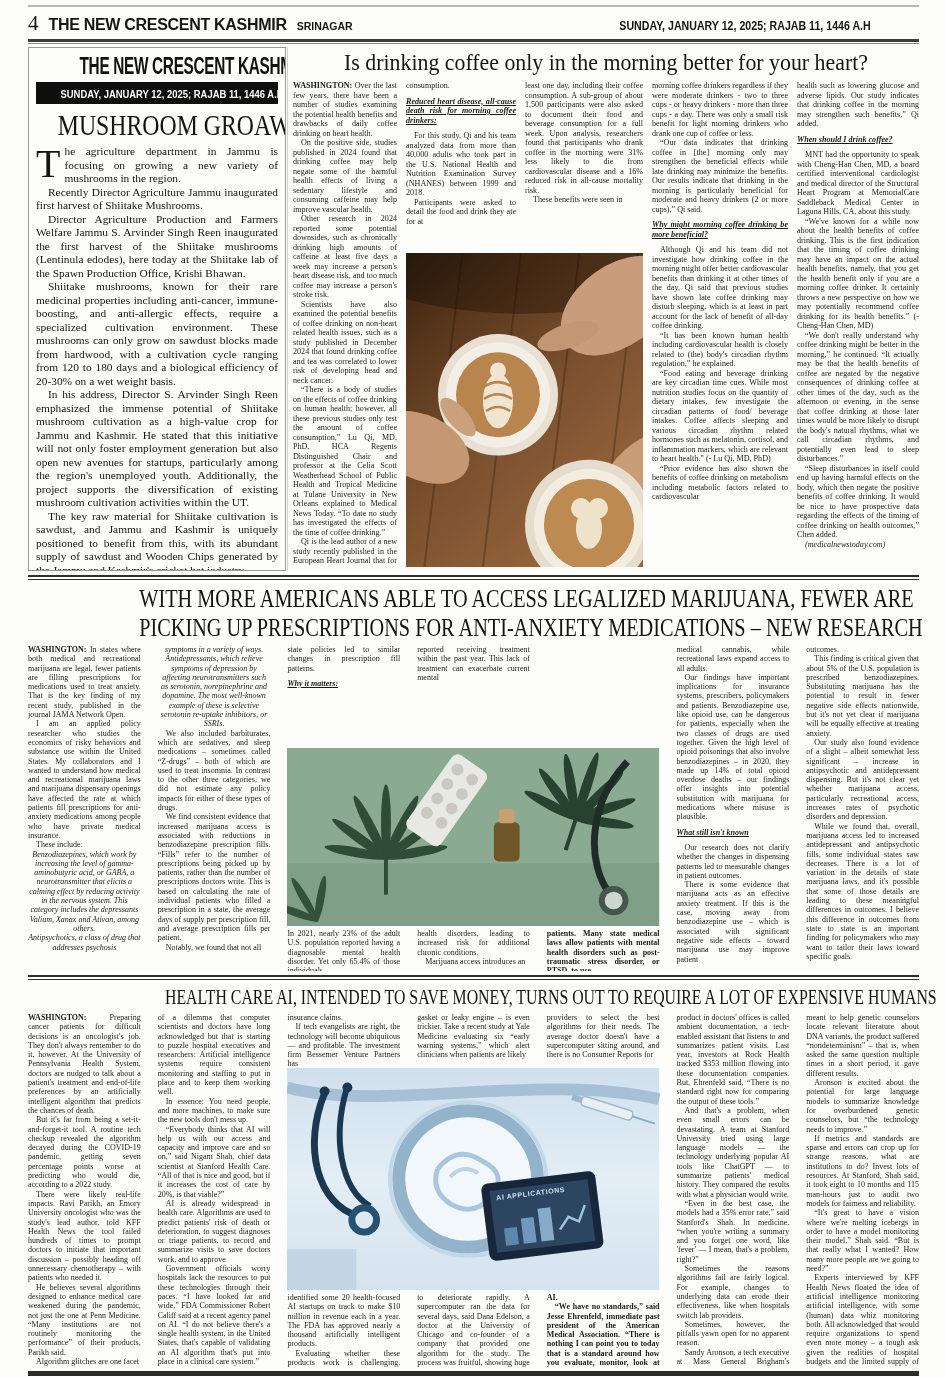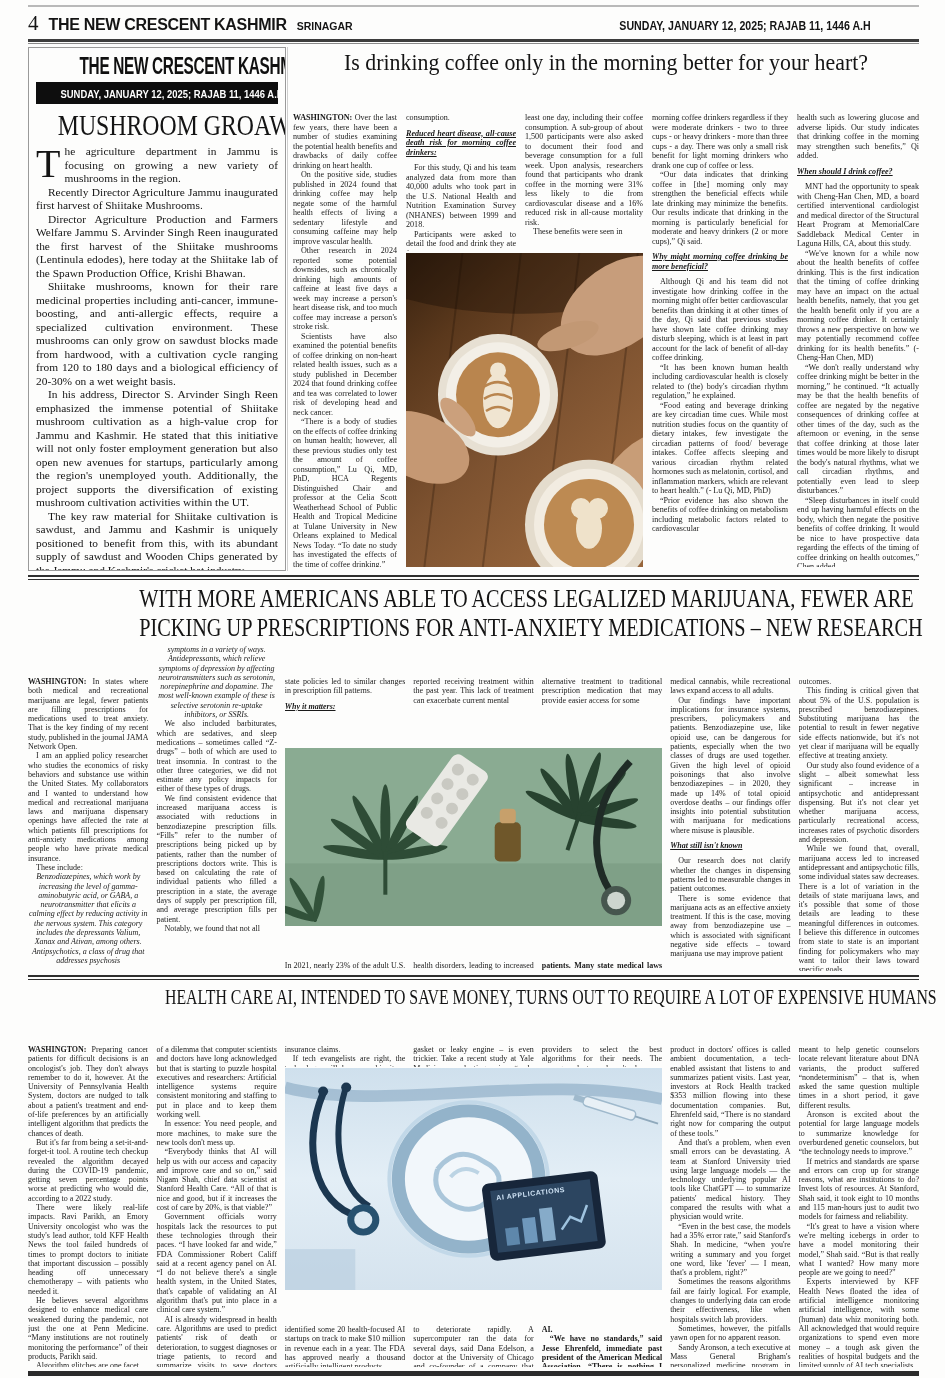--- a/index.html
+++ b/index.html
@@ -35,32 +35,32 @@
   .coffee-head{margin:0 0 4px 0;text-align:center;font:normal 23.5px/30px "Liberation Serif",serif;
         white-space:nowrap;transform:scaleX(.93);transform-origin:center;}
   .coffee-grid{display:grid;grid-template-columns:104px 110px 118px 136px 1fr;
         grid-template-rows:170px 1fr;column-gap:9px;height:486px;overflow:hidden;}
   .cc1{grid-column:1;grid-row:1/3;} .cc2{grid-column:2;grid-row:1;} .cc3{grid-column:3;grid-row:1;}
   .cc4{grid-column:4;grid-row:1/3;} .cc5{grid-column:5;grid-row:1/3;}
   .cimg{grid-column:2/4;grid-row:2;margin-top:2px;overflow:hidden;}
   .bodycol{font-size:8px;line-height:9.3px;text-align:justify;overflow:hidden;color:#1a1a1a;}
   .coffee .bodycol{font-size:8.1px;line-height:9.5px;}
   .bodycol p{margin:0;text-indent:8px;}
-  .bodycol p.cont,.bodycol p.lead{text-indent:0;margin-top:32px;}
+  .bodycol p.cont,.bodycol p.lead{text-indent:0;}
   .bodycol p.sub{text-indent:0;font-weight:bold;font-style:italic;text-decoration:underline;margin:6px 0;}
   .bodycol p.ital{font-style:italic;}
   .bodycol p.italc{font-style:italic;text-align:center;text-indent:0;}
   
   .divider{border-top:2px solid #2f2f2f;border-bottom:1px solid #2f2f2f;height:2px;margin:4px 0;}
   
   .big-head{margin:2px 17px 3px;text-align:center;font-weight:normal;}
   .hl{font:normal 26px/29px "Liberation Serif",serif;white-space:nowrap;
       transform:scaleX(.78);transform-origin:center;}
   .ai-hl{font-size:22px;line-height:26px;transform:scaleX(.72);}
-  .seven-grid{display:grid;grid-template-columns:repeat(7,1fr);column-gap:8px;overflow:hidden;}
+  .seven-grid{display:grid;grid-template-columns:repeat(7,1fr);column-gap:17px;overflow:hidden;}
   .mj-grid{grid-template-rows:102px 182px 1fr;height:326px;}
   .ai-grid{grid-template-rows:54px 226px 1fr;height:354px;}
   .col-a{grid-column:1;grid-row:1/4;} .col-b{grid-column:2;grid-row:1/4;}
   .col-f{grid-column:6;grid-row:1/4;} .col-g{grid-column:7;grid-row:1/4;}
   .t3{grid-column:3;grid-row:1;} .t4{grid-column:4;grid-row:1;} .t5{grid-column:5;grid-row:1;}
   .b3{grid-column:3;grid-row:3;} .b4{grid-column:4;grid-row:3;} .b5{grid-column:5;grid-row:3;font-weight:bold;}
   .nimg{grid-column:3/6;grid-row:2;margin:1px 0 3px;overflow:hidden;position:relative;}
   .nimg svg,.cimg svg{width:100%;height:100%;display:block;}
   .tablet-label{position:absolute;left:56%;top:55%;transform:rotate(-7deg);
       font:bold 7px "Liberation Sans",sans-serif;color:#cfe3f5;letter-spacing:.6px;}
@@ -206,23 +206,20 @@
           <p>We find consistent evidence that increased marijuana access is associated with reductions in benzodiazepine prescription fills. “Fills” refer to the number of prescriptions being picked up by patients, rather than the number of prescriptions doctors write. This is based on calculating the rate of individual patients who filled a prescription in a state, the average days of supply per prescription fill, and average prescription fills per patient.</p>
           <p>Notably, we found that not all</p>
         </div>
       <div class="t3 bodycol">
           <p class="cont">state policies led to similar changes in prescription fill patterns.</p>
           <p class="sub">Why it matters:</p>
         </div>
       <div class="t4 bodycol">
           <p class="cont">reported receiving treatment within the past year. This lack of treatment can exacerbate current mental</p>
         </div>
-      <div class="t5 bodycol">
-          <p class="cont">alternative treatment to traditional prescription medication that may provide easier access for some</p>
-        </div>
       <div class="nimg">
         <svg viewBox="0 0 376 182" preserveAspectRatio="none" aria-hidden="true">
           <rect width="376" height="182" fill="#8aab92"></rect>
           <rect y="118" width="376" height="64" fill="#7fa087"></rect>
           <g fill="#2e4c36">
             <g transform="translate(100,112)">
               <ellipse transform="rotate(-80)" cx="0" cy="-30" rx="5" ry="33"></ellipse>
               <ellipse transform="rotate(-54)" cx="0" cy="-32" rx="5" ry="35"></ellipse>
               <ellipse transform="rotate(-27)" cx="0" cy="-34" rx="5" ry="37"></ellipse>
               <ellipse cx="0" cy="-36" rx="5" ry="39"></ellipse>
@@ -308,29 +305,29 @@
             <p>But it's far from being a set-it-and-forget-it tool. A routine tech checkup revealed the algorithm decayed during the COVID-19 pandemic, getting seven percentage points worse at predicting who would die, according to a 2022 study.</p>
             <p>There were likely real-life impacts. Ravi Parikh, an Emory University oncologist who was the study's lead author, told KFF Health News the tool failed hundreds of times to prompt doctors to initiate that important discussion – possibly heading off unnecessary chemotherapy – with patients who needed it.</p>
             <p>He believes several algorithms designed to enhance medical care weakened during the pandemic, not just the one at Penn Medicine. “Many institutions are not routinely monitoring the performance” of their products, Parikh said.</p>
             <p>Algorithm glitches are one facet</p>
           </div>
       </div>
       <div class="col-b bodycol">
           <p class="cont">of a dilemma that computer scientists and doctors have long acknowledged but that is starting to puzzle hospital executives and researchers: Artificial intelligence systems require consistent monitoring and staffing to put in place and to keep them working well.</p>
           <p>In essence: You need people, and more machines, to make sure the new tools don't mess up.</p>
           <p>“Everybody thinks that AI will help us with our access and capacity and improve care and so on,” said Nigam Shah, chief data scientist at Stanford Health Care. “All of that is nice and good, but if it increases the cost of care by 20%, is that viable?”</p>
+          <p>AI is already widespread in health care. Algorithms are used to predict patients' risk of death or deterioration, to suggest diagnoses or triage patients, to record and summarize visits to save doctors work, and to approve</p>
           <p>Government officials worry hospitals lack the resources to put these technologies through their paces. “I have looked far and wide,” FDA Commissioner Robert Califf said at a recent agency panel on AI. “I do not believe there's a single health system, in the United States, that's capable of validating an AI algorithm that's put into place in a clinical care system.”</p>
-          <p>AI is already widespread in health care. Algorithms are used to predict patients' risk of death or deterioration, to suggest diagnoses or triage patients, to record and summarize visits to save doctors work, and to approve</p>
         </div>
       <div class="t3 bodycol">
           <p class="cont">insurance claims.</p>
           <p>If tech evangelists are right, the technology will become ubiquitous — and profitable. The investment firm Bessemer Venture Partners has</p>
         </div>
       <div class="t4 bodycol">
-          <p class="cont">gasket or leaky engine – is even trickier. Take a recent study at Yale Medicine evaluating six “early warning systems,” which alert clinicians when products are likely</p>
+          <p class="cont">gasket or leaky engine – is even trickier. Take a recent study at Yale Medicine evaluating six “early warning systems,” which alert clinicians when patients are likely</p>
         </div>
       <div class="t5 bodycol">
           <p class="cont">providers to select the best algorithms for their needs. The average doctor doesn't have a supercomputer sitting around, and there is no Consumer Reports for</p>
         </div>
       <div class="nimg">
         <svg viewBox="0 0 376 228" preserveAspectRatio="none" aria-hidden="true">
           <defs>
             <linearGradient id="aibg" x1="0" y1="0" x2="0" y2="1">
               <stop offset="0" stop-color="#cfe0ed"></stop>
                 <stop offset="0.5" stop-color="#e3eef6"></stop>

